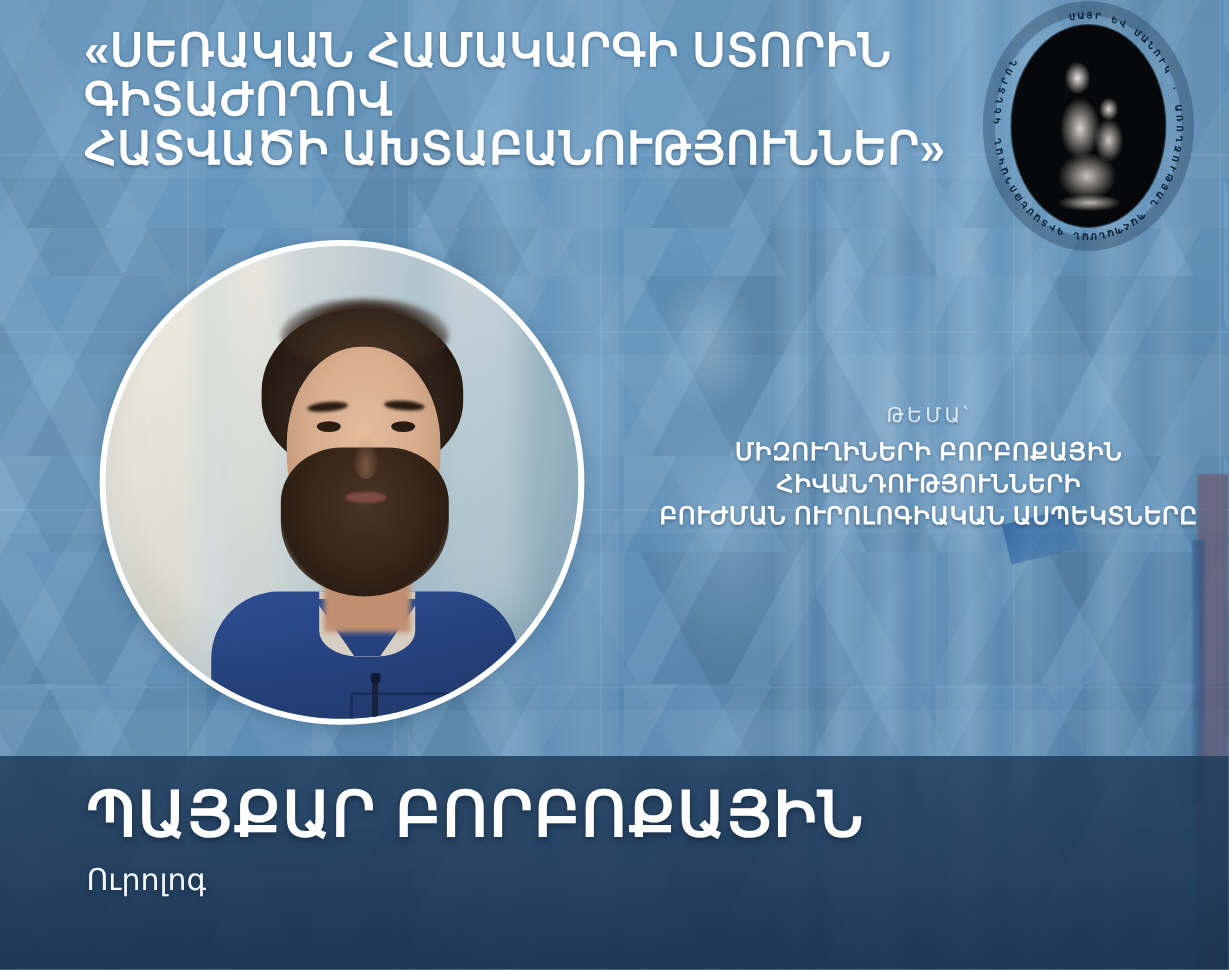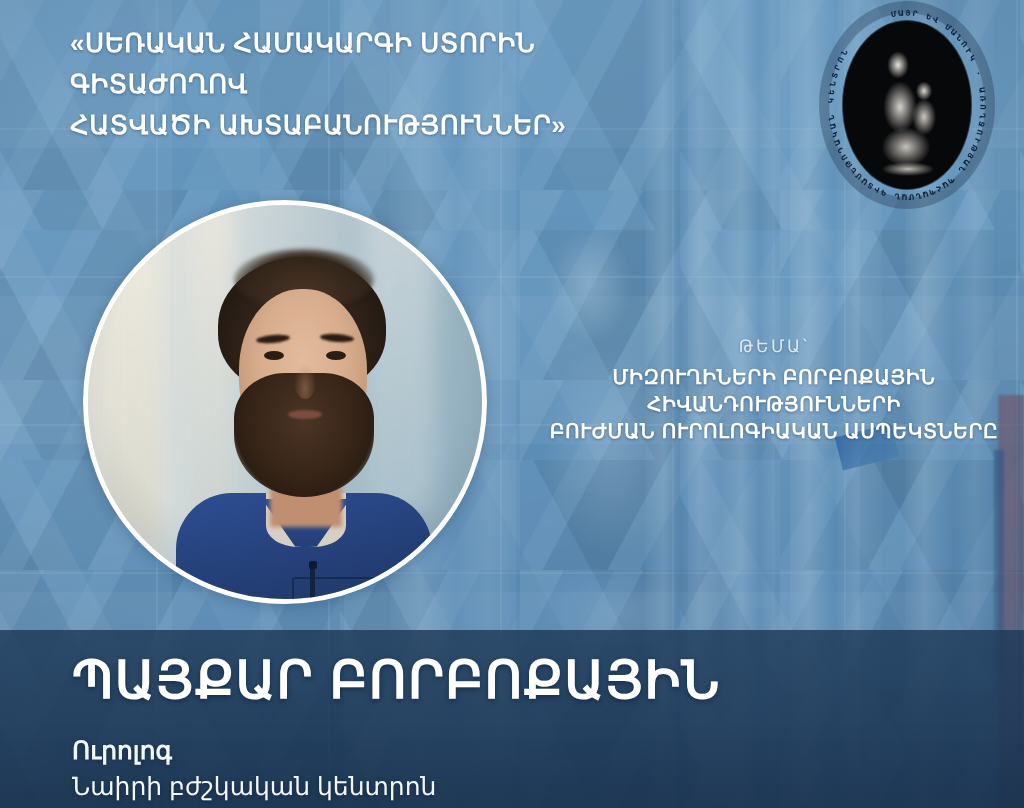--- a/index.html
+++ b/index.html
@@ -111,21 +111,21 @@
   }
 
   
   .title-block {
     position:absolute; left:70px; top:23px; width:730px;
     z-index:6;
   }
   .title-line {
     font-family:"Liberation Sans", sans-serif;
     font-weight:700;
-    font-size:26px;
+    font-size:38px;
     line-height:41px;
     letter-spacing:.6px;
     color:#ffffff;
     text-shadow:0 1px 3px rgba(20,48,80,.45);
     white-space:nowrap;
   }
 
   
   .emblem {
     position:absolute; left:795px; top:0px; width:224px; height:210px;
@@ -272,21 +272,21 @@
     font-weight:700; font-size:52px; line-height:60px;
     letter-spacing:1.2px; color:#ffffff; white-space:nowrap;
     text-shadow:0 2px 5px rgba(8,24,44,.5);
   }
   .banner-role, .banner-org {
     font-family:"Liberation Sans", sans-serif;
     font-weight:400; font-size:25px; line-height:36px;
     color:#f2f7fa; white-space:nowrap;
     text-shadow:0 1px 4px rgba(8,24,44,.45);
   }
-  .banner-role { margin-top:22px;font-weight:bold; }
+  .banner-role { margin-top:6px; }
 </style>
 </head>
 <body>
 
 <div id="poster">
 
   <div class="bg-layer bg-marble"></div>
   <div class="bg-layer bg-tiletone"></div>
   <div class="bg-layer bg-tiles"></div>
 
@@ -407,17 +407,16 @@
     <div class="topic-label">ԹԵՄԱ՝</div>
     <div class="topic-line">ՄԻԶՈՒՂԻՆԵՐԻ ԲՈՐԲՈՔԱՅԻՆ</div>
     <div class="topic-line">ՀԻՎԱՆԴՈՒԹՅՈՒՆՆԵՐԻ</div>
     <div class="topic-line">ԲՈՒԺՄԱՆ ՈՒՐՈԼՈԳԻԱԿԱՆ ԱՍՊԵԿՏՆԵՐԸ</div>
   </div>
 
   <div class="banner">
     <div class="banner-inner">
       <div class="banner-name">ՊԱՅՔԱՐ ԲՈՐԲՈՔԱՅԻՆ</div>
       <div class="banner-role">Ուրոլոգ</div>
-      <div class="banner-org">Նաիրի բժշկական կենտրոն</div>
     </div>
   </div>
 
 </div>
 
 </body></html>

